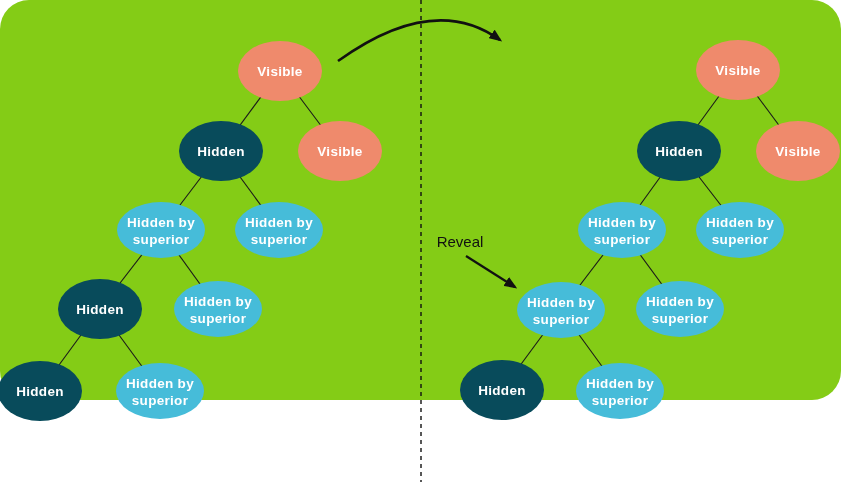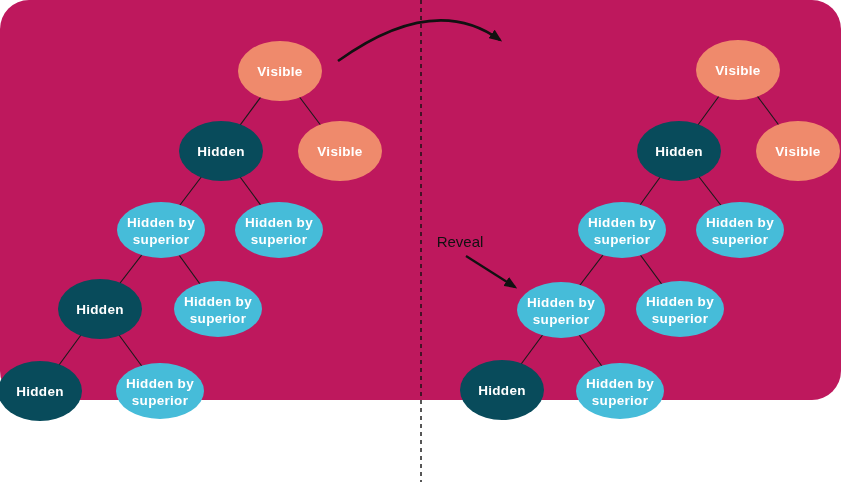--- a/index.html
+++ b/index.html
@@ -8,21 +8,21 @@
     background: #ffffff;
     width: 841px;
     height: 482px;
     overflow: hidden;
     font-family: "Liberation Sans", sans-serif;
   }
   .canvas-wrap {
     position: relative;
     width: 841px;
     height: 400px;
-    background: #be185d;
+    background: #84cc16;
     border-radius: 29px;
   }
   svg { display: block; }
   .node-label {
     font-family: "Liberation Sans", "DejaVu Sans", sans-serif;
     font-size: 13.5px;
     font-weight: 600;
     letter-spacing: 0.3px;
     text-anchor: middle;
   }

